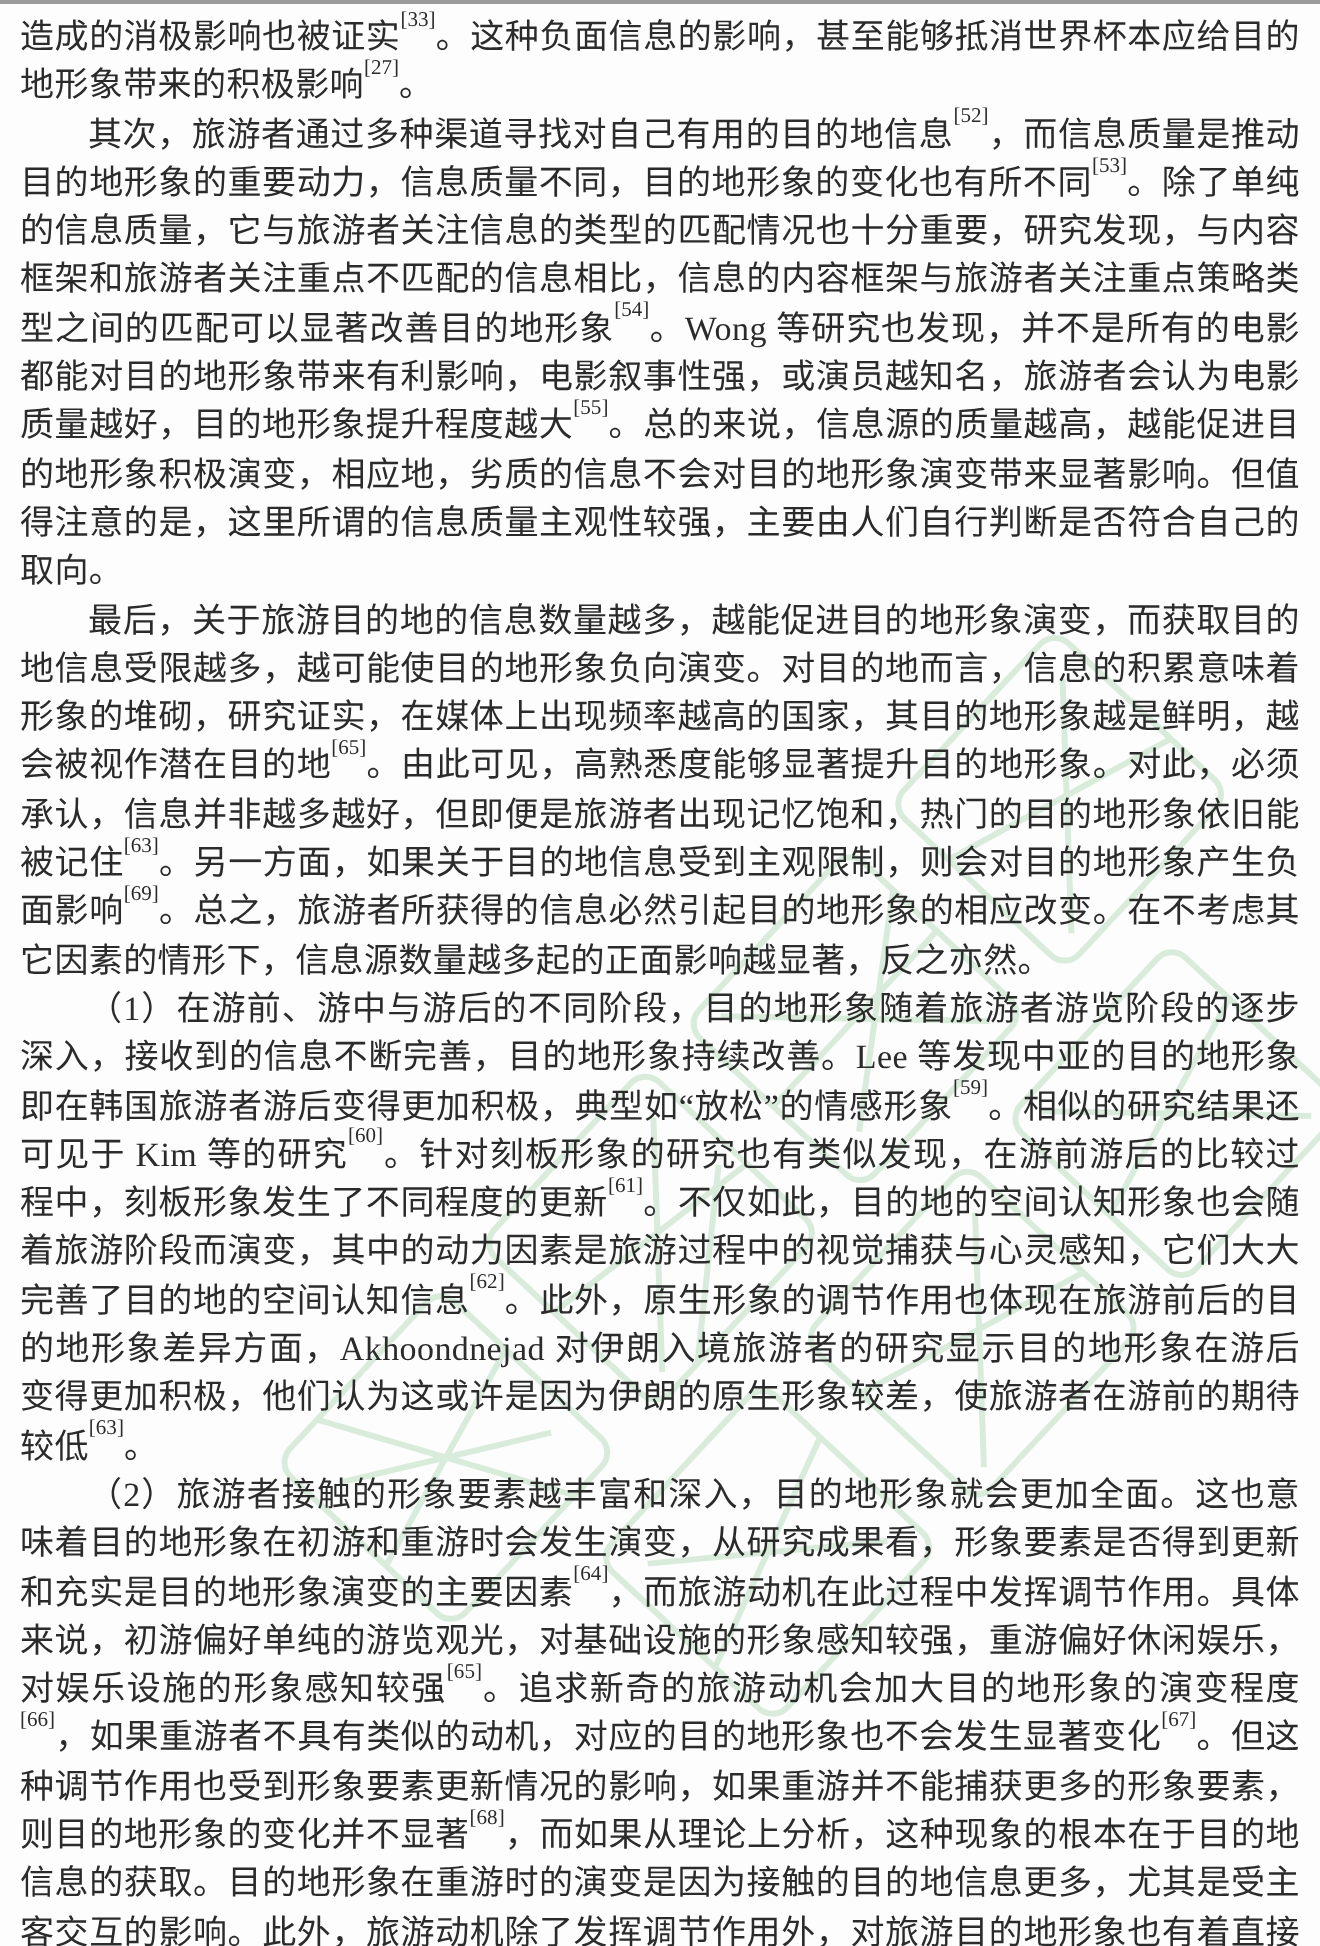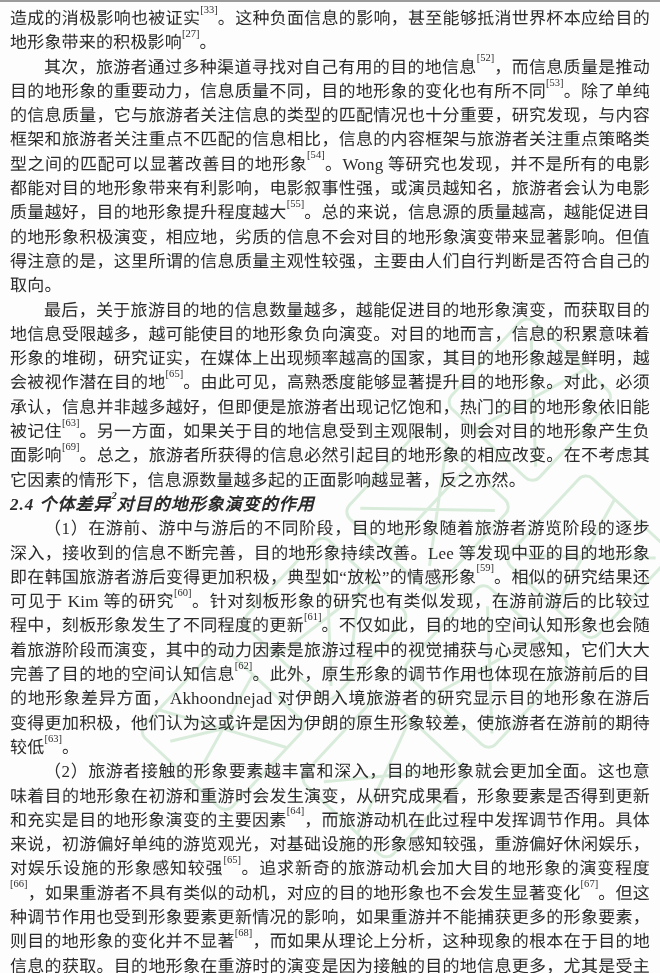--- a/index.html
+++ b/index.html
@@ -72,18 +72,17 @@
       <path d="M360 730 l90 -90 M345 660 l120 40"></path>
       <rect x="495" y="620" width="120" height="120" rx="10"></rect>
       <path d="M510 630 l90 100 M495 690 l120 -30"></path>
     </g>
   </svg>
 
   <main class="content">
     <p>造成的消极影响也被证实<sup class="cite">[33]</sup>。这种负面信息的影响，甚至能够抵消世界杯本应给目的地形象带来的积极影响<sup class="cite">[27]</sup>。</p>
     <p class="indent">其次，旅游者通过多种渠道寻找对自己有用的目的地信息<sup class="cite">[52]</sup>，而信息质量是推动目的地形象的重要动力，信息质量不同，目的地形象的变化也有所不同<sup class="cite">[53]</sup>。除了单纯的信息质量，它与旅游者关注信息的类型的匹配情况也十分重要，研究发现，与内容框架和旅游者关注重点不匹配的信息相比，信息的内容框架与旅游者关注重点策略类型之间的匹配可以显著改善目的地形象<sup class="cite">[54]</sup>。Wong 等研究也发现，并不是所有的电影都能对目的地形象带来有利影响，电影叙事性强，或演员越知名，旅游者会认为电影质量越好，目的地形象提升程度越大<sup class="cite">[55]</sup>。总的来说，信息源的质量越高，越能促进目的地形象积极演变，相应地，劣质的信息不会对目的地形象演变带来显著影响。但值得注意的是，这里所谓的信息质量主观性较强，主要由人们自行判断是否符合自己的取向。</p>
     <p class="indent">最后，关于旅游目的地的信息数量越多，越能促进目的地形象演变，而获取目的地信息受限越多，越可能使目的地形象负向演变。对目的地而言，信息的积累意味着形象的堆砌，研究证实，在媒体上出现频率越高的国家，其目的地形象越是鲜明，越会被视作潜在目的地<sup class="cite">[65]</sup>。由此可见，高熟悉度能够显著提升目的地形象。对此，必须承认，信息并非越多越好，但即便是旅游者出现记忆饱和，热门的目的地形象依旧能被记住<sup class="cite">[63]</sup>。另一方面，如果关于目的地信息受到主观限制，则会对目的地形象产生负面影响<sup class="cite">[69]</sup>。总之，旅游者所获得的信息必然引起目的地形象的相应改变。在不考虑其它因素的情形下，信息源数量越多起的正面影响越显著，反之亦然。</p>
-    <h3 class="section-heading">2.4 个体差异<sup class="cite">2</sup>对目的地形象演变的作用</h3>
     <p class="indent">（1）在游前、游中与游后的不同阶段，目的地形象随着旅游者游览阶段的逐步深入，接收到的信息不断完善，目的地形象持续改善。Lee 等发现中亚的目的地形象即在韩国旅游者游后变得更加积极，典型如“放松”的情感形象<sup class="cite">[59]</sup>。相似的研究结果还可见于 Kim 等的研究<sup class="cite">[60]</sup>。针对刻板形象的研究也有类似发现，在游前游后的比较过程中，刻板形象发生了不同程度的更新<sup class="cite">[61]</sup>。不仅如此，目的地的空间认知形象也会随着旅游阶段而演变，其中的动力因素是旅游过程中的视觉捕获与心灵感知，它们大大完善了目的地的空间认知信息<sup class="cite">[62]</sup>。此外，原生形象的调节作用也体现在旅游前后的目的地形象差异方面，Akhoondnejad 对伊朗入境旅游者的研究显示目的地形象在游后变得更加积极，他们认为这或许是因为伊朗的原生形象较差，使旅游者在游前的期待较低<sup class="cite">[63]</sup>。</p>
     <p class="indent">（2）旅游者接触的形象要素越丰富和深入，目的地形象就会更加全面。这也意味着目的地形象在初游和重游时会发生演变，从研究成果看，形象要素是否得到更新和充实是目的地形象演变的主要因素<sup class="cite">[64]</sup>，而旅游动机在此过程中发挥调节作用。具体来说，初游偏好单纯的游览观光，对基础设施的形象感知较强，重游偏好休闲娱乐，对娱乐设施的形象感知较强<sup class="cite">[65]</sup>。追求新奇的旅游动机会加大目的地形象的演变程度<sup class="cite">[66]</sup>，如果重游者不具有类似的动机，对应的目的地形象也不会发生显著变化<sup class="cite">[67]</sup>。但这种调节作用也受到形象要素更新情况的影响，如果重游并不能捕获更多的形象要素，则目的地形象的变化并不显著<sup class="cite">[68]</sup>，而如果从理论上分析，这种现象的根本在于目的地信息的获取。目的地形象在重游时的演变是因为接触的目的地信息更多，尤其是受主客交互的影响。此外，旅游动机除了发挥调节作用外，对旅游目的地形象也有着直接作用，旅游动机的层次越高，对目的地形象的影响程度越大。</p>
   </main>
 
 </div>
 
 </body></html>

